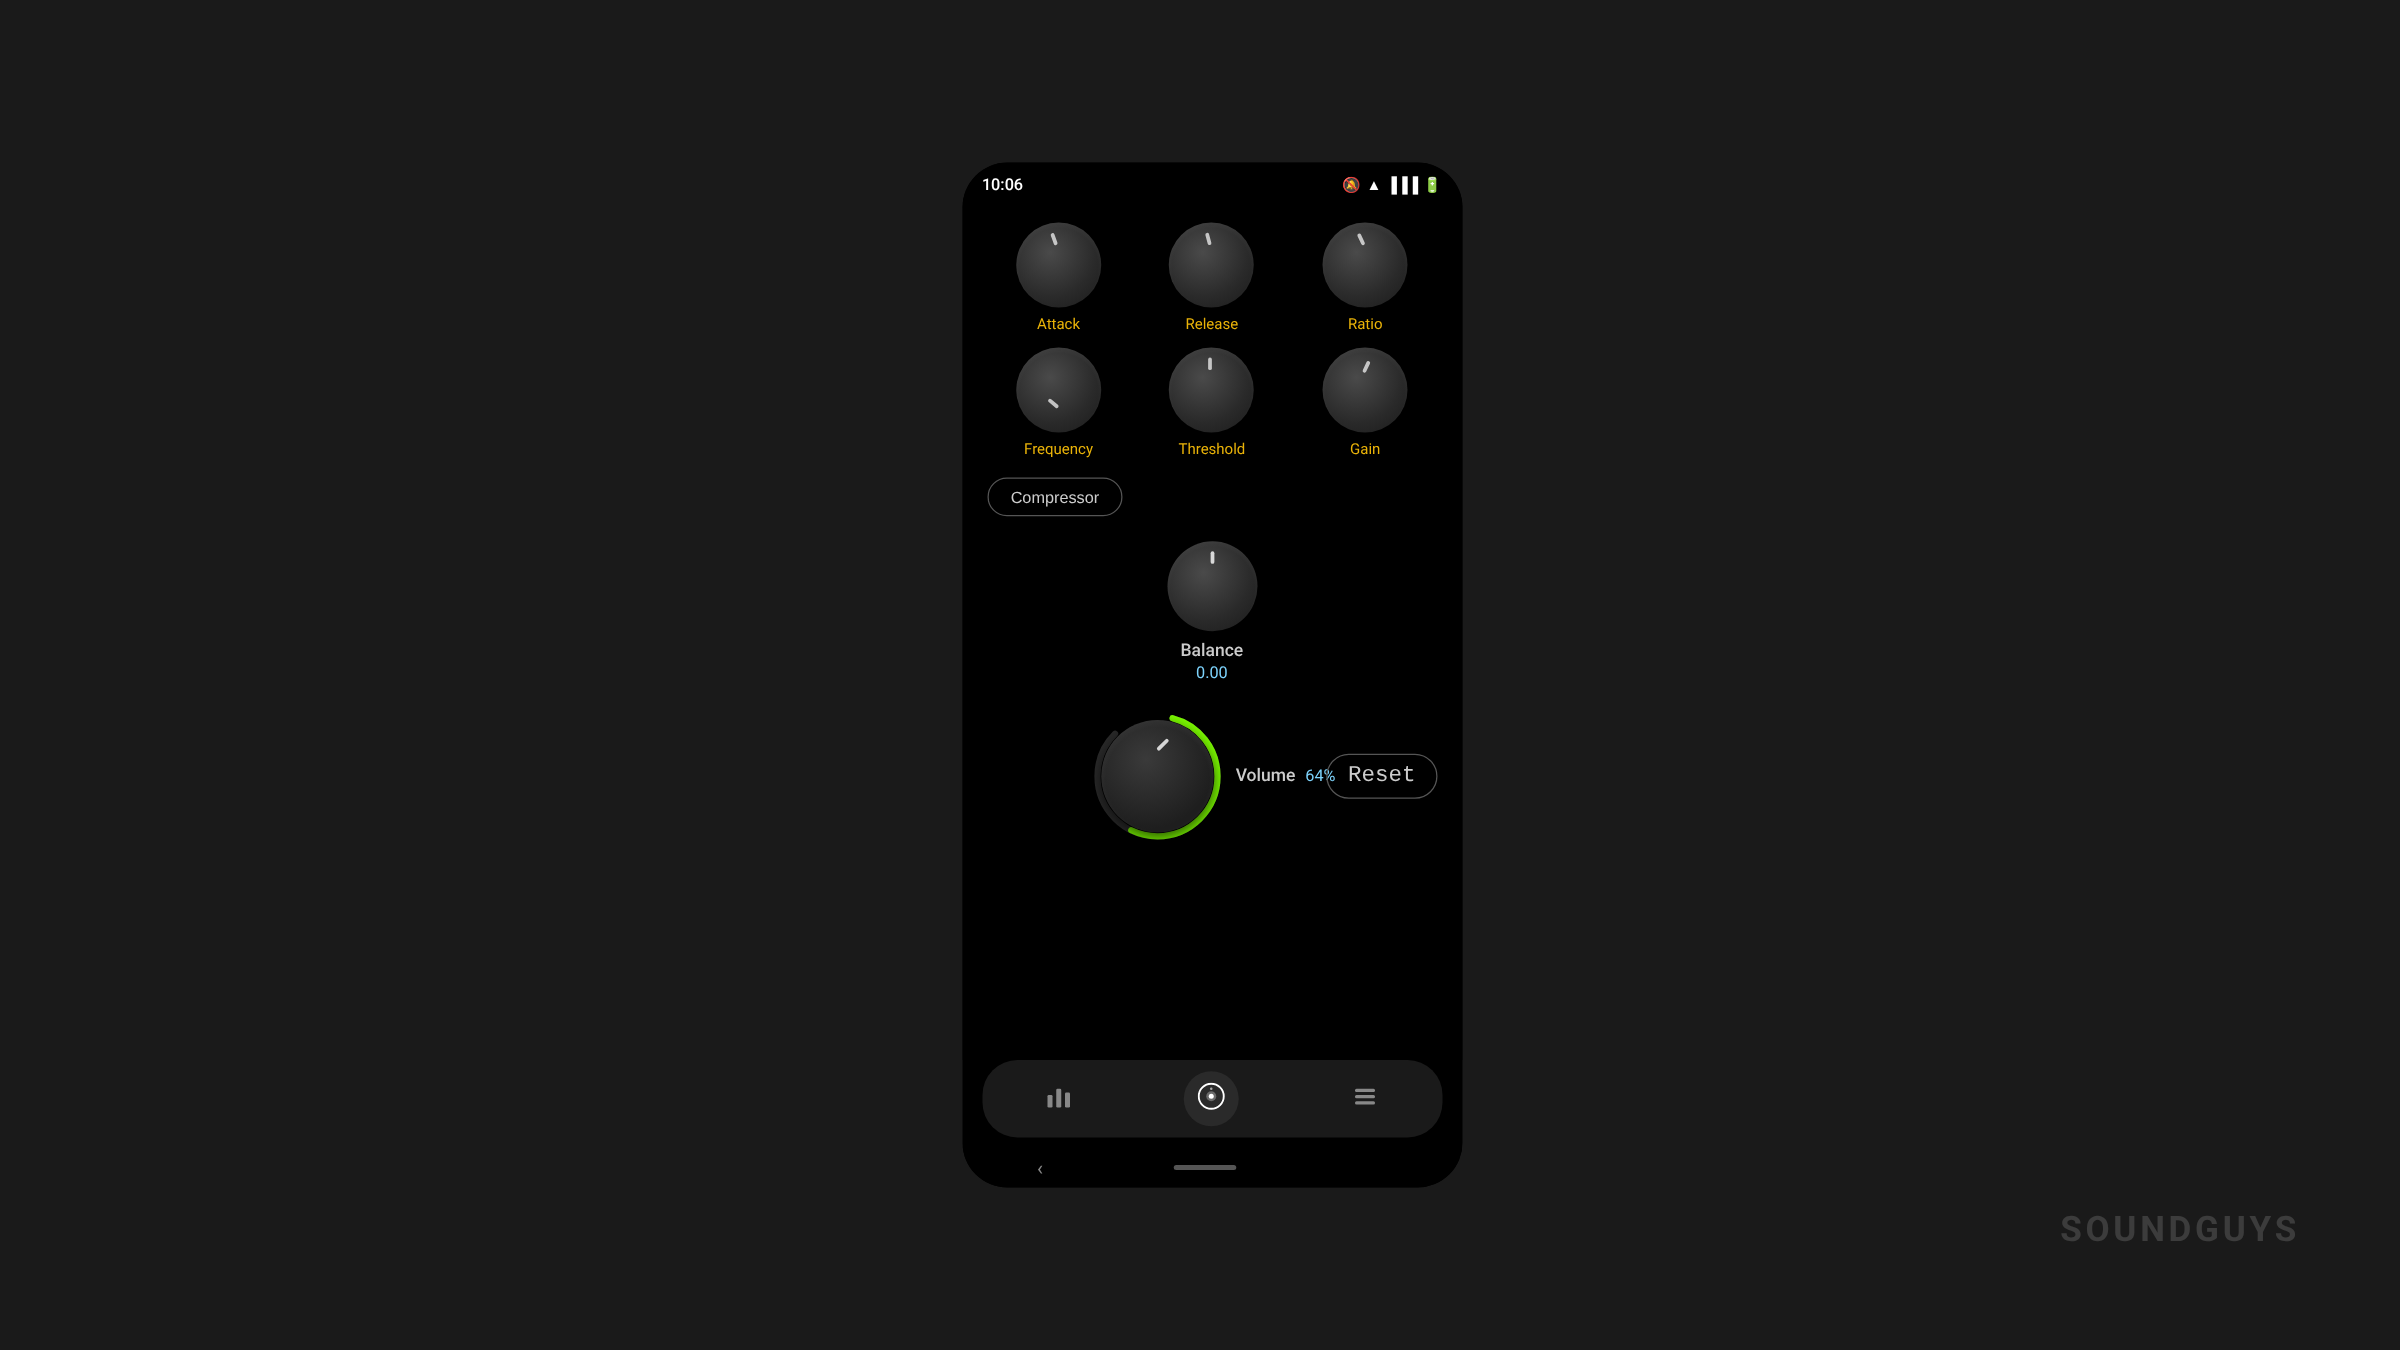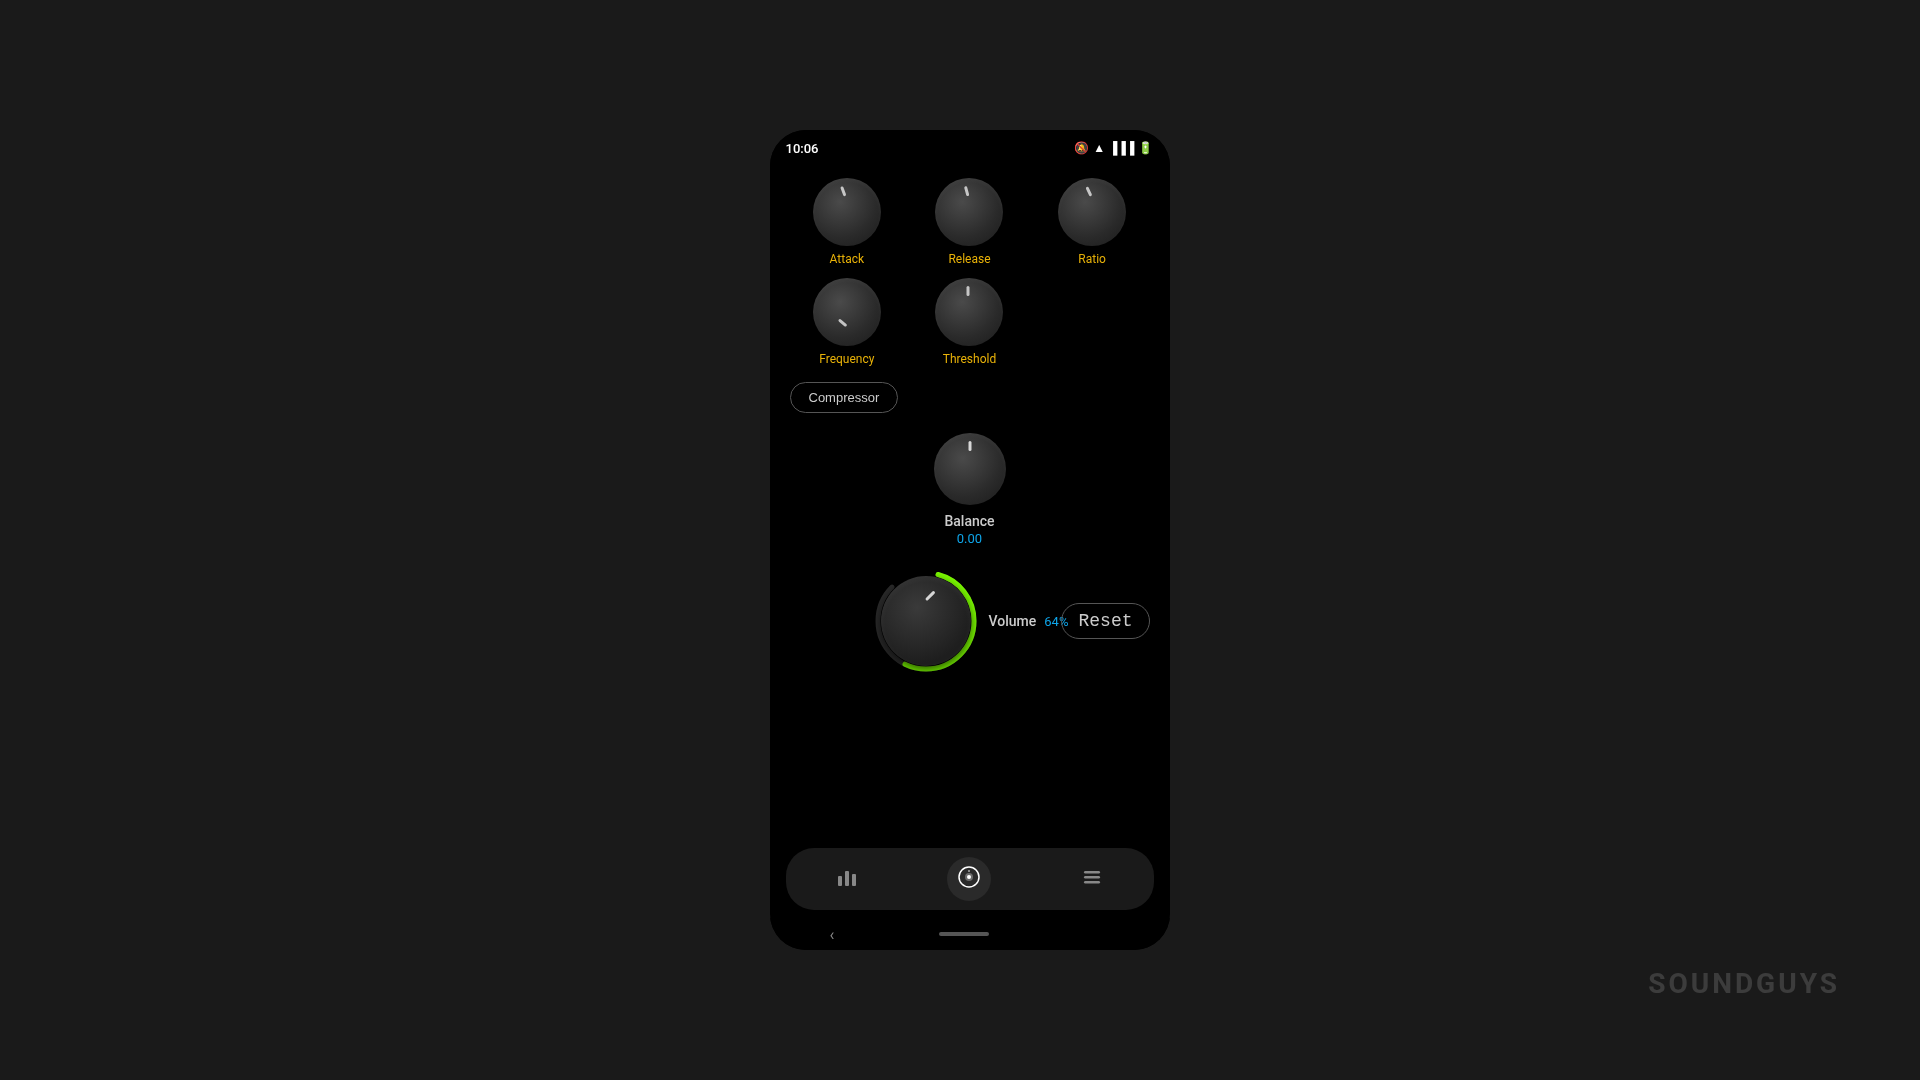--- a/index.html
+++ b/index.html
@@ -195,21 +195,21 @@
     }
 
     .balance-label {
       color: #ccc;
       font-size: 14px;
       font-weight: 500;
       margin-bottom: 2px;
     }
 
     .balance-value {
-      color: #0ea5e9;
+      color: #7dd3fc;
       font-size: 13px;
     }
 
     
     .volume-section {
       display: flex;
       align-items: center;
       position: relative;
       width: 100%;
       justify-content: center;
@@ -421,20 +421,26 @@
         <span class="knob-label">Frequency</span>
       </div>
 
       <div class="knob-item">
         <div class="knob knob-threshold">
           <div class="knob-indicator ind-top"></div>
         </div>
         <span class="knob-label">Threshold</span>
       </div>
 
+      <div class="knob-item">
+        <div class="knob knob-gain">
+          <div class="knob-indicator ind-topright"></div>
+        </div>
+        <span class="knob-label">Gain</span>
+      </div>
 
     </div>
 
     <div class="compressor-row">
       <button class="compressor-btn">Compressor</button>
     </div>
 
     <div class="balance-section">
       <div class="knob-balance">
         <div class="knob-indicator"></div>

